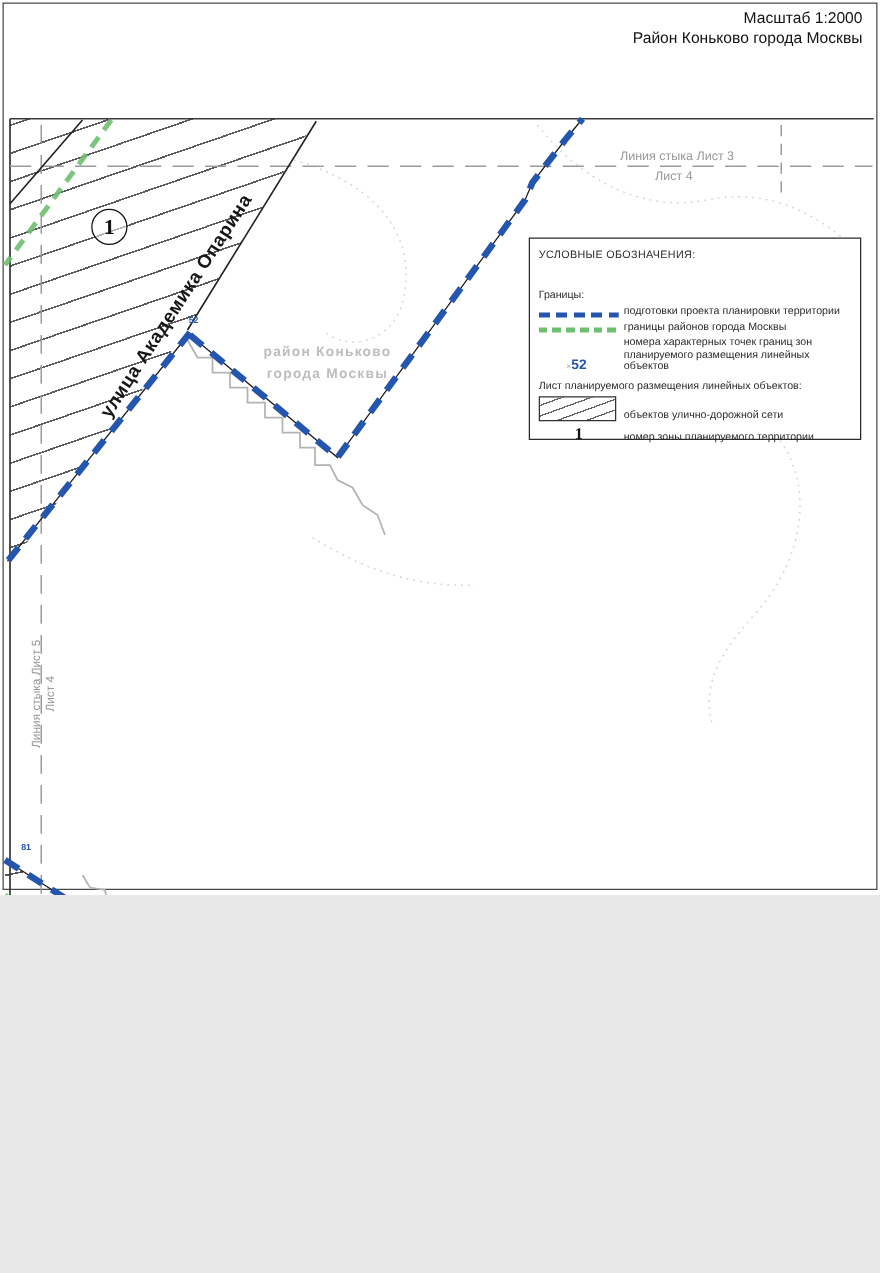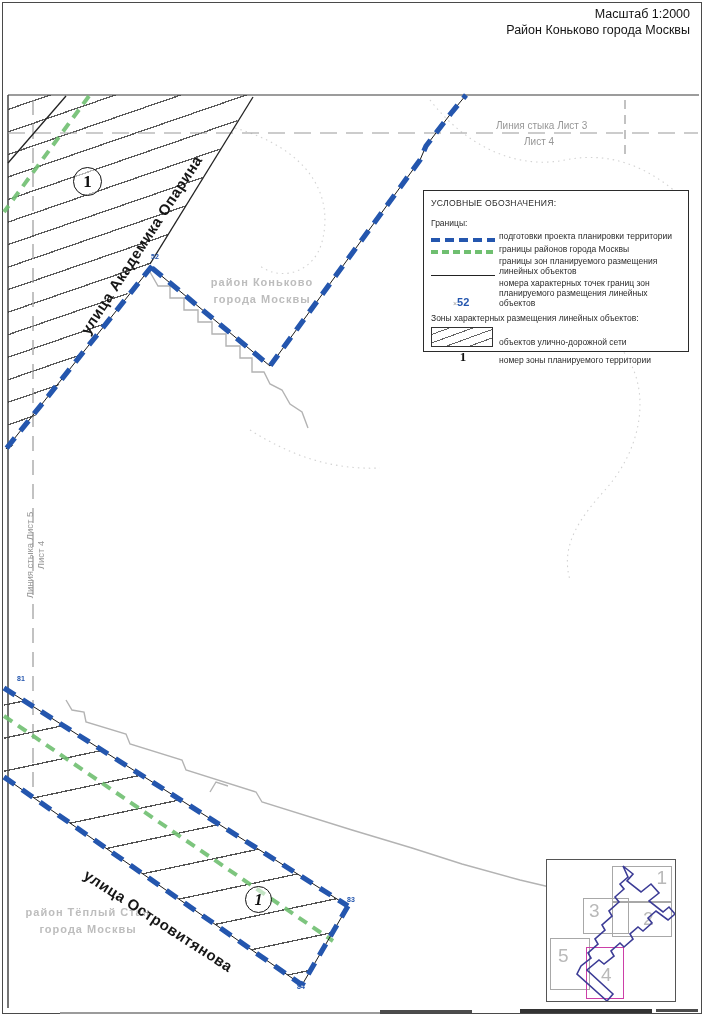--- a/index.html
+++ b/index.html
@@ -1,16 +1,16 @@
 <!DOCTYPE html>
 <html><head>
 <meta charset="utf-8">
 <style>
   html,body{margin:0;padding:0;background:#e8e8e8;}
-  .page{position:relative;width:704px;height:1018px;background:#ffffff;overflow:hidden;
+  .page{position:relative;width:704px;height:716px;background:#ffffff;overflow:hidden;
         font-family:"Liberation Sans",sans-serif;color:#1a1a1a;}
   .abs{position:absolute;}
   .page-border{position:absolute;left:2px;top:2px;right:2px;bottom:4px;border:1px solid #4a4a4a;}
   
   .zone-top{position:absolute;inset:0;pointer-events:none;
     clip-path:polygon(8px 95px,253px 95px,150px 264px,8px 452px);
     background:repeating-linear-gradient(-19deg,transparent 0 20px,rgba(45,45,45,.78) 20px 21.3px);}
   .zone-corridor{position:absolute;inset:0;pointer-events:none;
     clip-path:polygon(4px 688px,348px 906px,302px 985px,4px 777px);
     background:repeating-linear-gradient(-12deg,transparent 0 31px,rgba(45,45,45,.82) 31px 32.3px);}
@@ -23,21 +23,21 @@
   .ptnum{position:absolute;font-size:7px;font-weight:bold;color:#2456ae;white-space:nowrap;}
   .zone-circle{position:absolute;border:1.7px solid #111;border-radius:50%;background:rgba(255,255,255,.55);
      display:flex;align-items:center;justify-content:center;
      font-family:"Liberation Serif",serif;font-weight:bold;color:#111;}
   
   .title-block{position:absolute;top:7px;right:14px;text-align:right;font-size:12.5px;
      line-height:15.5px;color:#141414;}
   
   .legend{position:absolute;left:423px;top:190px;width:266px;height:162px;border:1.2px solid #2b2b2b;
      background:#fff;padding:7px 6px 0 7px;box-sizing:border-box;font-size:8.5px;color:#2b2b2b;}
-  .legend .lg-title{font-size:8.6px;letter-spacing:.3px;margin-bottom:10px;}
+  .legend .lg-title{font-size:8.6px;letter-spacing:.3px;margin-bottom:22px;}
   .legend .lg-sub{margin-bottom:3px;}
   .lg-row{display:flex;align-items:flex-end;margin-bottom:2px;}
   .lg-swatch{width:68px;flex:0 0 68px;display:flex;align-items:center;justify-content:flex-start;}
   .lg-label{flex:1;line-height:9.6px;padding-top:1px;}
   .sw-blue{width:64px;height:4px;background:repeating-linear-gradient(90deg,#2456ae 0 9px,transparent 9px 14px);}
   .sw-green{width:64px;height:4px;background:repeating-linear-gradient(90deg,#6fbf70 0 7px,transparent 7px 11px);}
   .sw-line{width:64px;height:0;border-top:1.2px solid #222;}
   .sw-52{font-size:11px;font-weight:bold;color:#2456ae;padding-left:22px;}
   .sw-52 .cross{font-size:7px;color:#9a9a9a;font-weight:normal;}
   .sw-hatch{width:62px;height:20px;border:1px solid #333;box-sizing:border-box;
@@ -157,33 +157,27 @@
         </div>
       <div class="lg-label">подготовки проекта планировки территории</div>
     </div>
     <div class="lg-row">
       <div class="lg-swatch">
           <div class="sw-green"></div>
         </div>
       <div class="lg-label">границы районов города Москвы</div>
     </div>
     <div class="lg-row">
-      <div class="lg-swatch" style="padding-top:4px;">
-          <div class="sw-line"></div>
-        </div>
-      <div class="lg-label">границы зон планируемого размещения линейных объектов</div>
-    </div>
-    <div class="lg-row">
       <div class="lg-swatch">
         <div class="sw-52"><span class="cross">×</span><span>52</span></div>
       </div>
       <div class="lg-label">номера характерных точек границ зон планируемого размещения линейных объектов</div>
     </div>
 
-    <div class="lg-sub" style="margin-top:5px;margin-bottom:4px;">Зоны характерных размещения линейных объектов:</div>
+    <div class="lg-sub" style="margin-top:5px;margin-bottom:4px;">Лист планируемого размещения линейных объектов:</div>
 
     <div class="lg-row">
       <div class="lg-swatch">
           <div class="sw-hatch"></div>
         </div>
       <div class="lg-label" style="padding-top:6px;">объектов улично-дорожной сети</div>
     </div>
     <div class="lg-row" style="margin-top:2px;">
       <div class="lg-swatch">
           <div class="sw-one">1</div>

